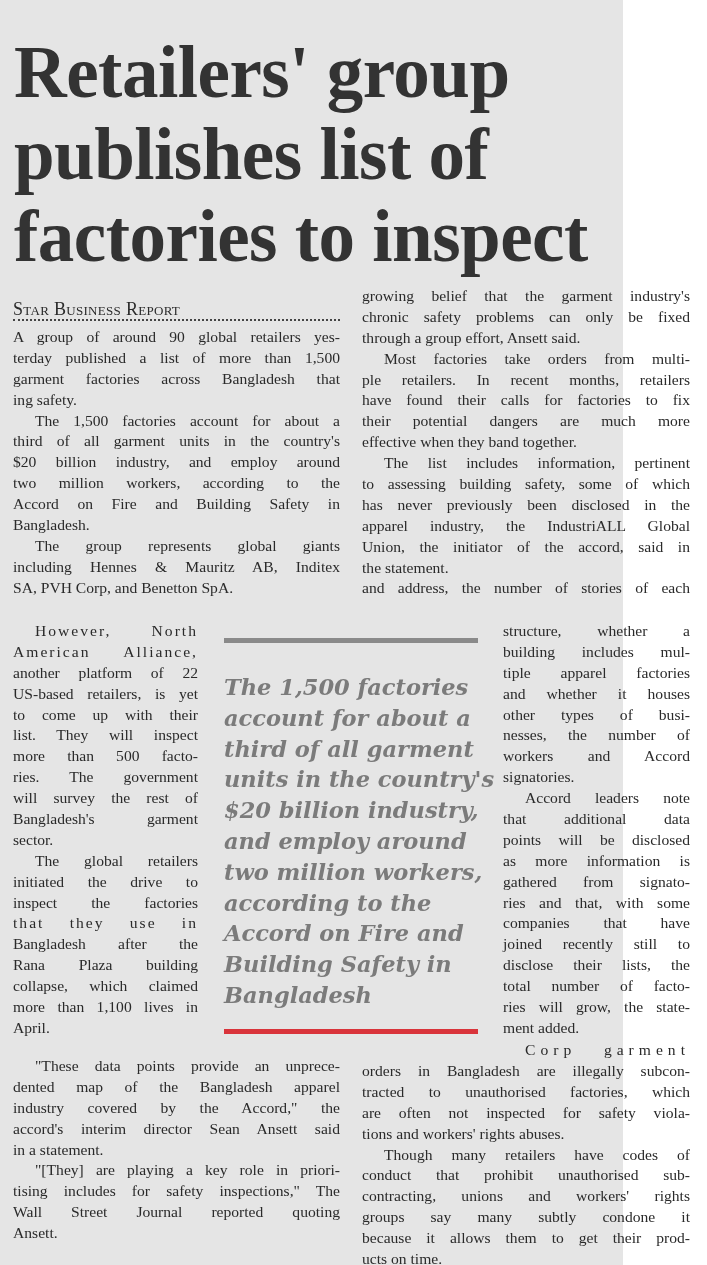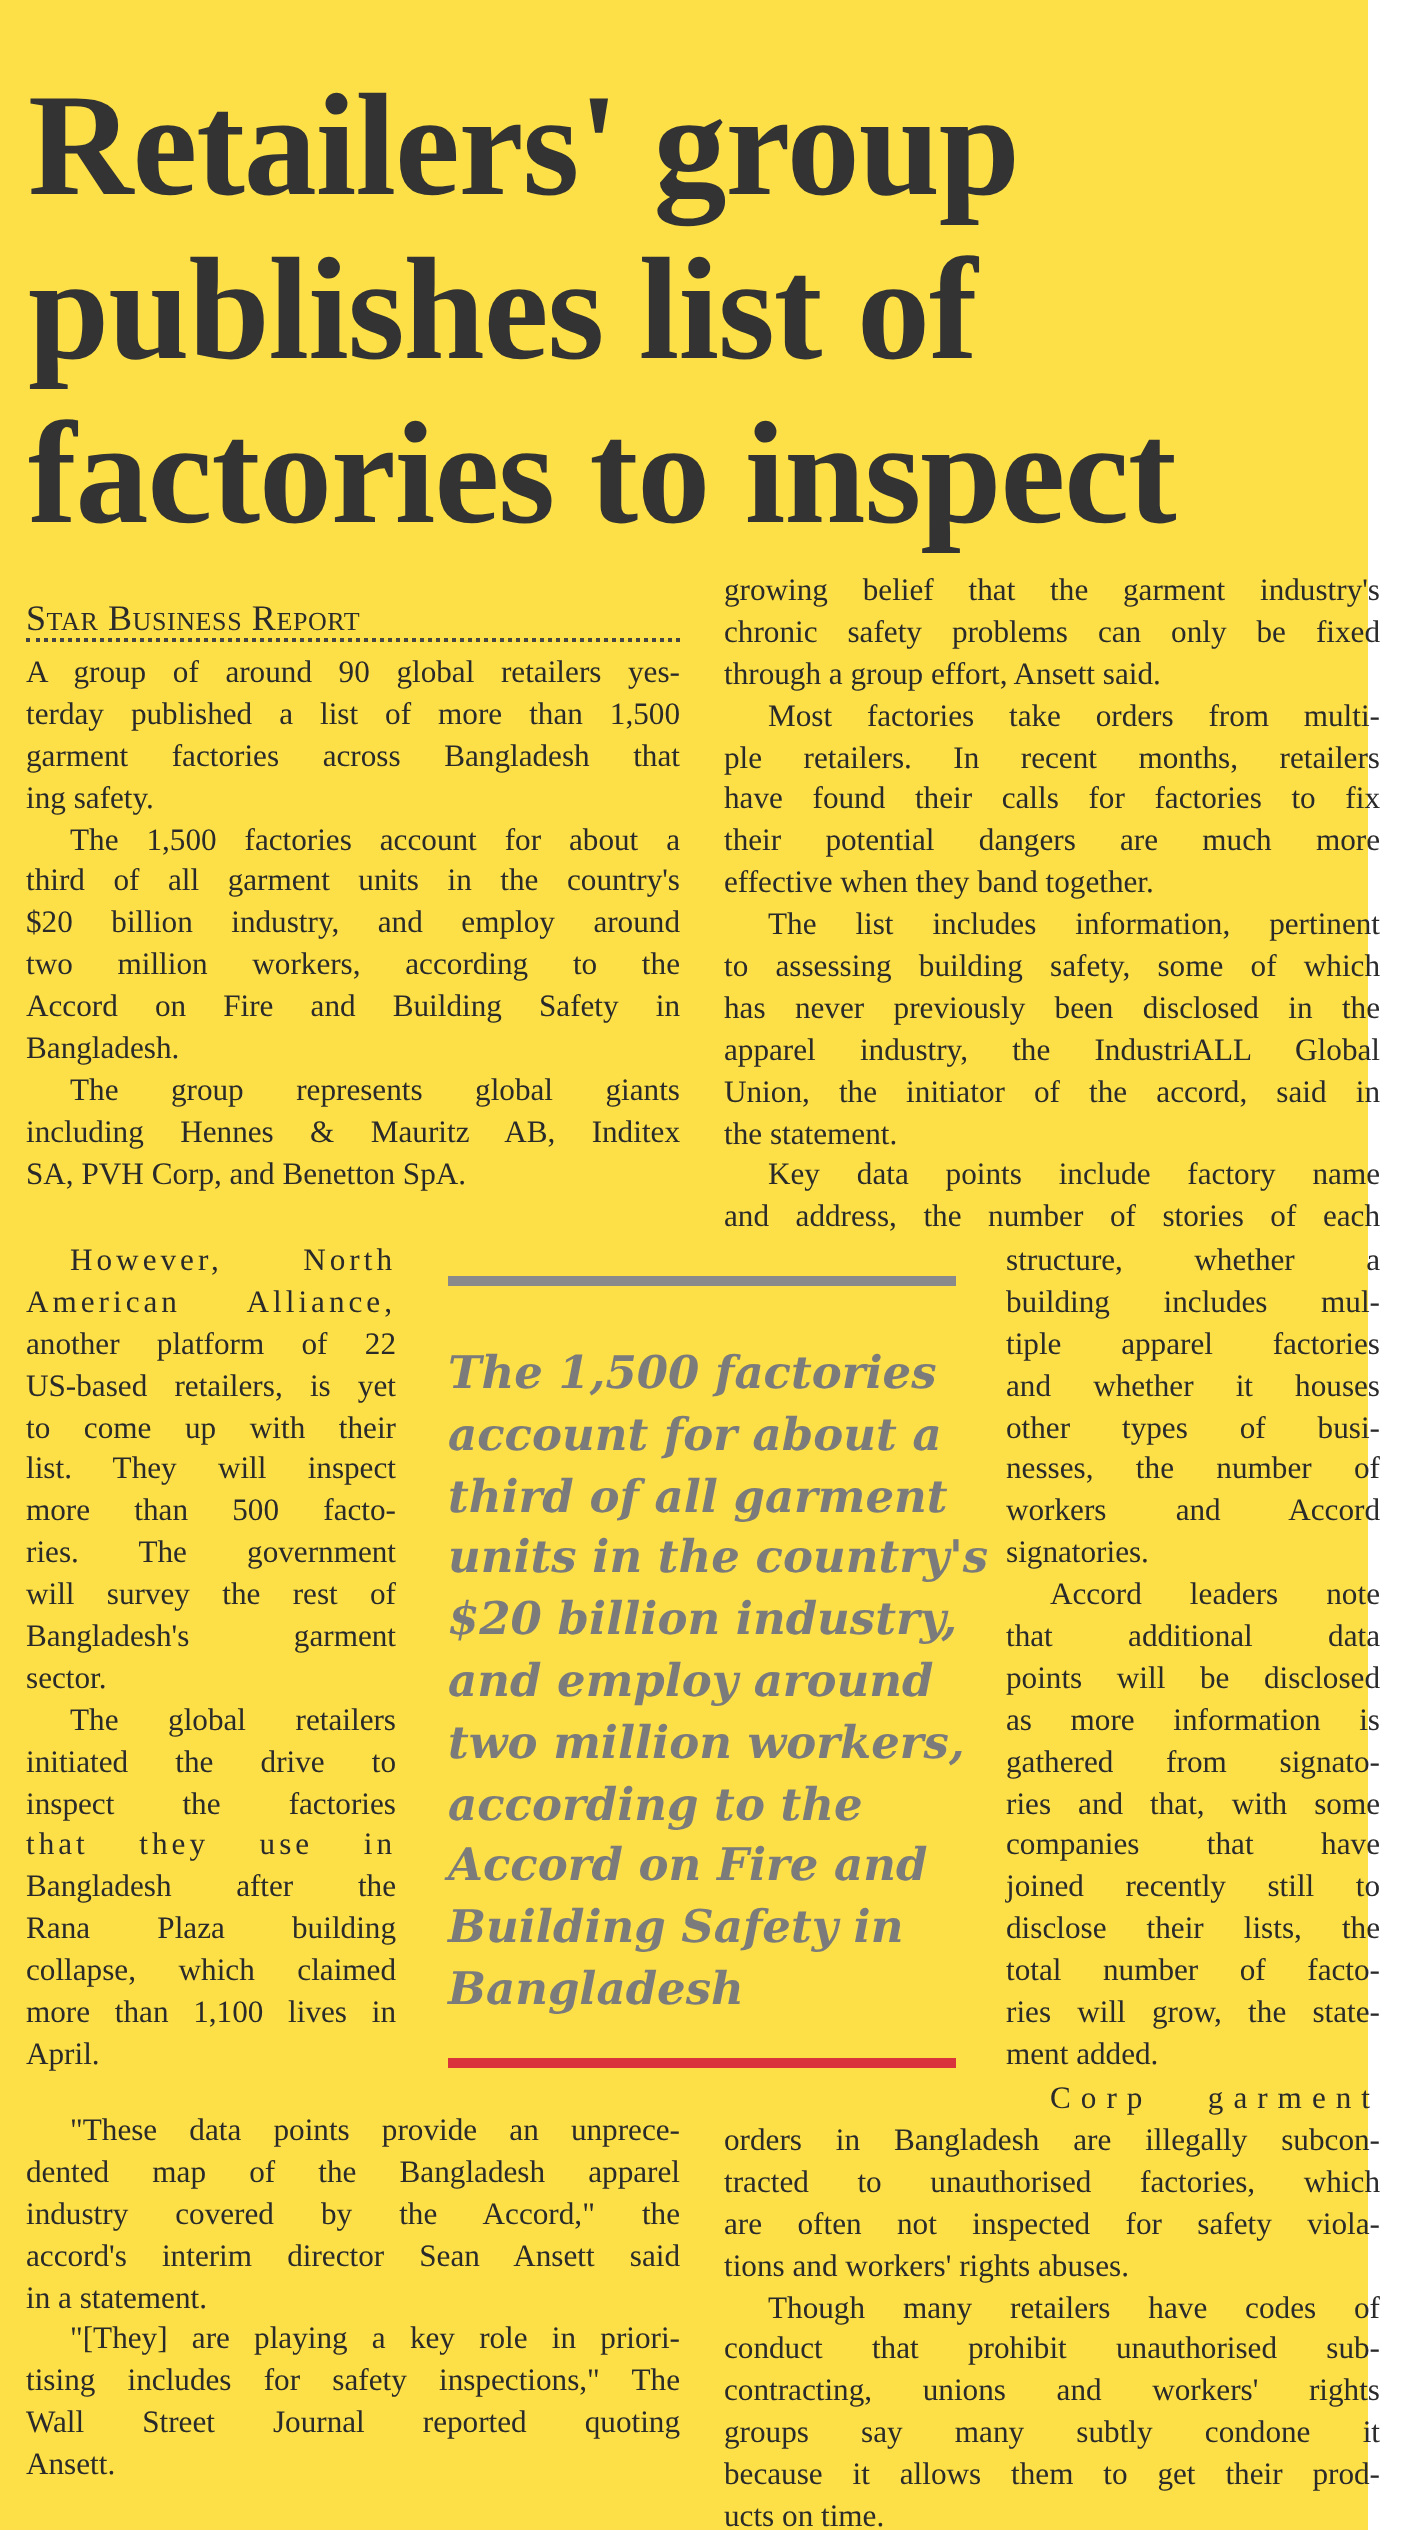--- a/index.html
+++ b/index.html
@@ -1,17 +1,17 @@
 <!DOCTYPE html>
 <html><head>
 <meta charset="utf-8">
 <style>
   html, body { margin: 0; padding: 0; background: #ffffff; }
   body { width: 707px; height: 1265px; position: relative; overflow: hidden; }
-  .page { position: absolute; left: 0; top: 0; width: 684px; height: 1265px; background: #fde047; }
+  .page { position: absolute; left: 0; top: 0; width: 623px; height: 1265px; background: #e5e5e5; }
   .headline {
     position: absolute; left: 14px; top: 32px; width: 690px; margin: 0;
     font-family: "Liberation Serif", "DejaVu Serif", serif;
     font-weight: bold; font-size: 73px; line-height: 82px; color: #333333;
     letter-spacing: -0.5px;
   }
   .headline span { display: block; white-space: nowrap; }
   .byline {
     position: absolute; left: 13px; top: 299px;
     font-family: "Liberation Serif", serif; font-size: 18px; color: #2b2b2b;
@@ -108,21 +108,20 @@
       <span class="ln">ple retailers. In recent months, retailers</span>
       <span class="ln">have found their calls for factories to fix</span>
       <span class="ln">their potential dangers are much more</span>
       <span class="ln last">effective when they band together.</span>
       <span class="ln ind">The list includes information, pertinent</span>
       <span class="ln">to assessing building safety, some of which</span>
       <span class="ln">has never previously been disclosed in the</span>
       <span class="ln">apparel industry, the IndustriALL Global</span>
       <span class="ln">Union, the initiator of the accord, said in</span>
       <span class="ln last">the statement.</span>
-      <span class="ln ind">Key data points include factory name</span>
       <span class="ln">and address, the number of stories of each</span>
     </div>
 
   <div class="col" id="right-narrow" style="left:503px; top:621px; width:187px;">
       <span class="ln">structure, whether a</span>
       <span class="ln">building includes mul-</span>
       <span class="ln">tiple apparel factories</span>
       <span class="ln">and whether it houses</span>
       <span class="ln">other types of busi-</span>
       <span class="ln">nesses, the number of</span>

